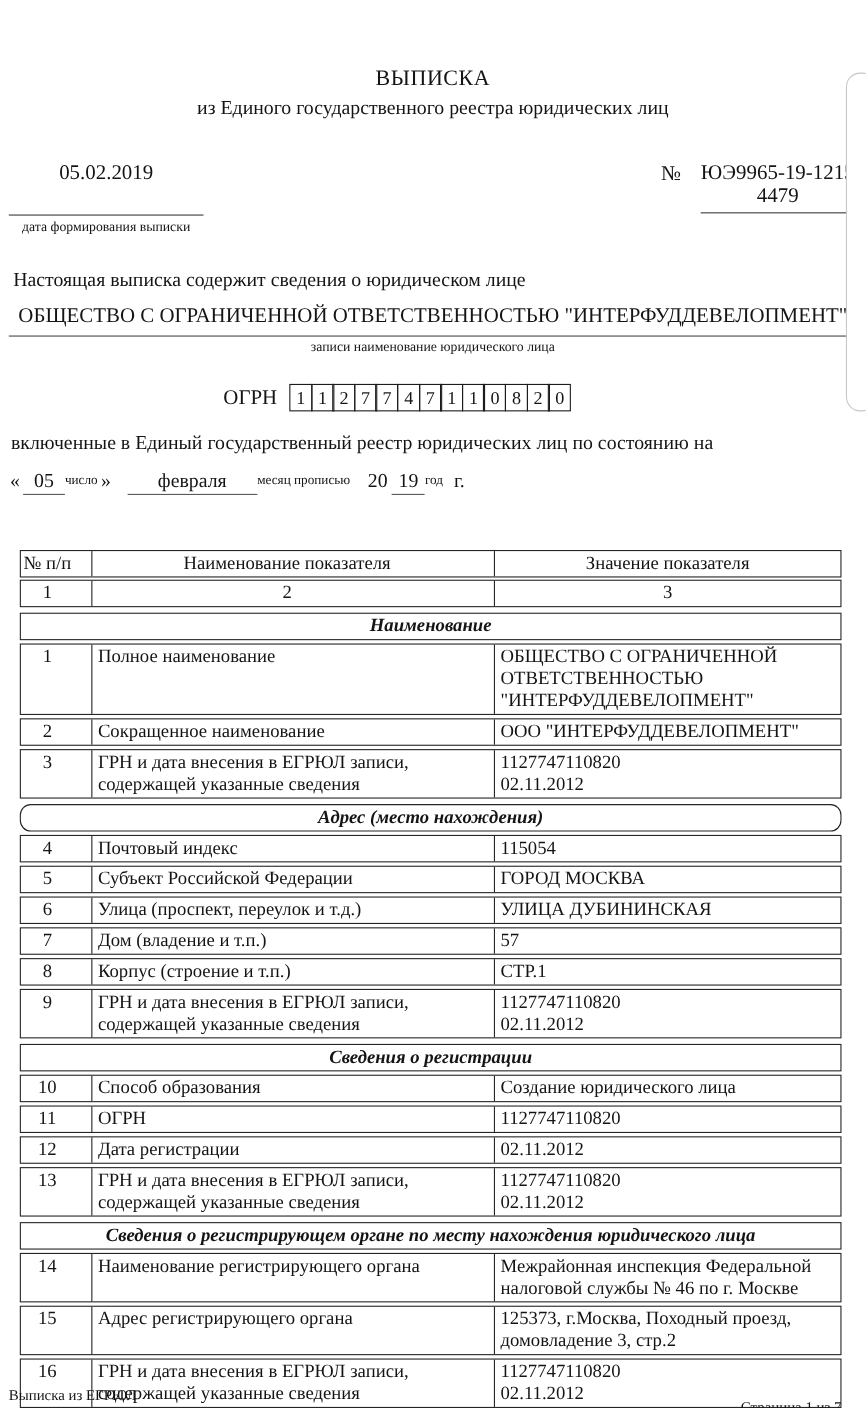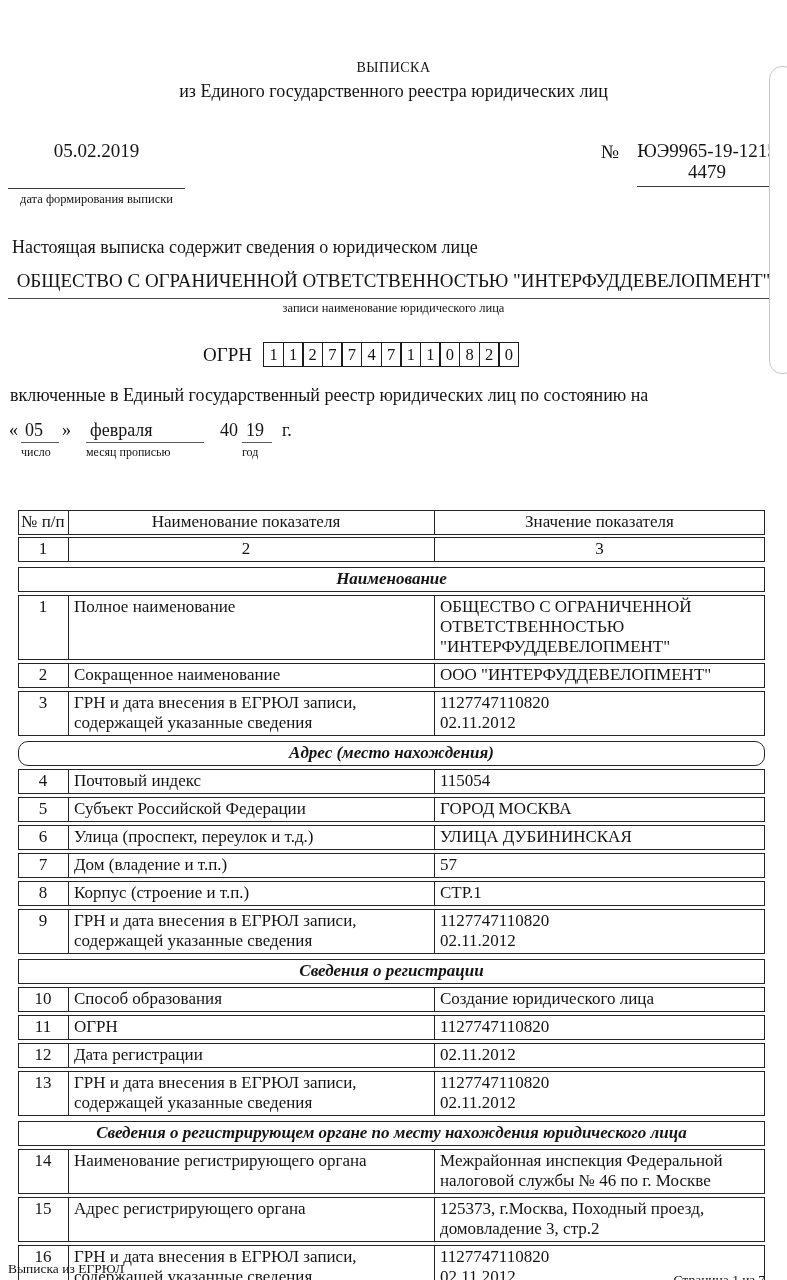--- a/index.html
+++ b/index.html
@@ -9,21 +9,21 @@
     overflow:hidden;
     position:relative;
     font-family:"Liberation Serif","DejaVu Serif",serif;
     color:#141414;
     -webkit-font-smoothing:antialiased;
   }
   .page{position:relative;width:787px;height:1280px;}
 
   
   .title-block{margin-top:60px;text-align:center;}
-  .doc-title{font-size:14px;letter-spacing:.5px;}
+  .doc-title{font-size:20px;letter-spacing:.5px;}
   .doc-subtitle{font-size:18px;margin-top:5px;}
 
   
   .meta-row{display:flex;margin:38px 10px 0 8px;align-items:flex-start;}
   .date-block{width:177px;}
   .date-value{text-align:center;font-size:19px;padding-bottom:26px;}
   .date-line{border-bottom:1.3px solid #3a3a3a;}
   .date-caption{font-size:12.5px;text-align:center;margin-top:3px;}
   .number-block{margin-left:auto;display:flex;align-items:flex-start;}
   .num-sign{font-size:19px;margin-right:18px;margin-top:1px;}
@@ -41,31 +41,31 @@
   .ogrn-label{font-size:19px;margin-right:11px;}
   .ogrn-boxes{display:flex;}
   .ogrn-box{width:19px;height:23px;border:1.4px solid #1c1c1c;margin-left:-1.4px;
             display:flex;align-items:center;justify-content:center;font-size:16.5px;}
   .ogrn-box:first-child{margin-left:0;}
 
   .included{margin:18px 10px 0 10px;font-size:18px;}
 
   
   .date-fill{display:flex;margin:14px 0 0 6px;align-items:flex-start;font-size:18px;}
-  .df-stack{display:flex;flex-direction:column;}
+  .df-stack{display:flex;flex-direction:row;text-align:center;}
   .df-line{border-bottom:1.3px solid #5a5a5a;padding:0 4px 1px 4px;}
   .df-caption{font-size:12px;margin-top:2px;}
   .df-q{padding:0 3px;}
   .df-plain{padding:0 4px;}
 
   
   .tbl{margin:50px 0 0 18px;width:747px;font-size:17px;line-height:20px;}
   .trow{display:flex;border:1.3px solid #252525;margin-top:3px;background:#fff;}
   .trow.first{margin-top:0;}
-  .c1{width:48px;flex:0 0 48px;text-align:center;border-right:1.3px solid #252525;padding:1px 1px 2px 0;}
+  .c1{width:48px;flex:0 0 48px;text-align:center;border-right:1.3px solid #252525;padding:1px 16px 2px 0;}
   .c2{width:344px;flex:0 0 344px;border-right:1.3px solid #252525;padding:1px 16px 2px 5px;white-space:pre-line;}
   .c3{flex:1;padding:1px 5px 2px 5px;white-space:pre-line;}
   .hdr .c1,.hdr .c2,.hdr .c3{text-align:center;}
   .sec{flex:1;text-align:center;font-weight:bold;padding:1px 4px 2px 4px;font-style:italic;}
 
   
   .footer{position:absolute;left:0;top:1200px;width:787px;font-size:13.5px;}
   .footer-left{position:absolute;left:8px;top:0;line-height:17px;}
   .footer-center{position:absolute;left:0;top:17px;width:787px;text-align:center;}
   .footer-right{position:absolute;right:22px;top:12px;}
@@ -125,21 +125,21 @@
     <div class="df-q">«</div>
     <div class="df-stack">
       <div class="df-line" style="min-width:30px;">05</div>
       <div class="df-caption">число</div>
     </div>
     <div class="df-q">»</div>
     <div class="df-stack" style="margin-left:12px;">
       <div class="df-line" style="min-width:110px;">февраля</div>
       <div class="df-caption">месяц прописью</div>
     </div>
-    <div class="df-plain" style="margin-left:12px;">40</div>
+    <div class="df-plain" style="margin-left:12px;">20</div>
     <div class="df-stack">
       <div class="df-line" style="min-width:22px;">19</div>
       <div class="df-caption">год</div>
     </div>
     <div class="df-plain" style="margin-left:6px;">г.</div>
   </div>
 
   <div class="tbl">
 
     <div class="trow hdr first">

